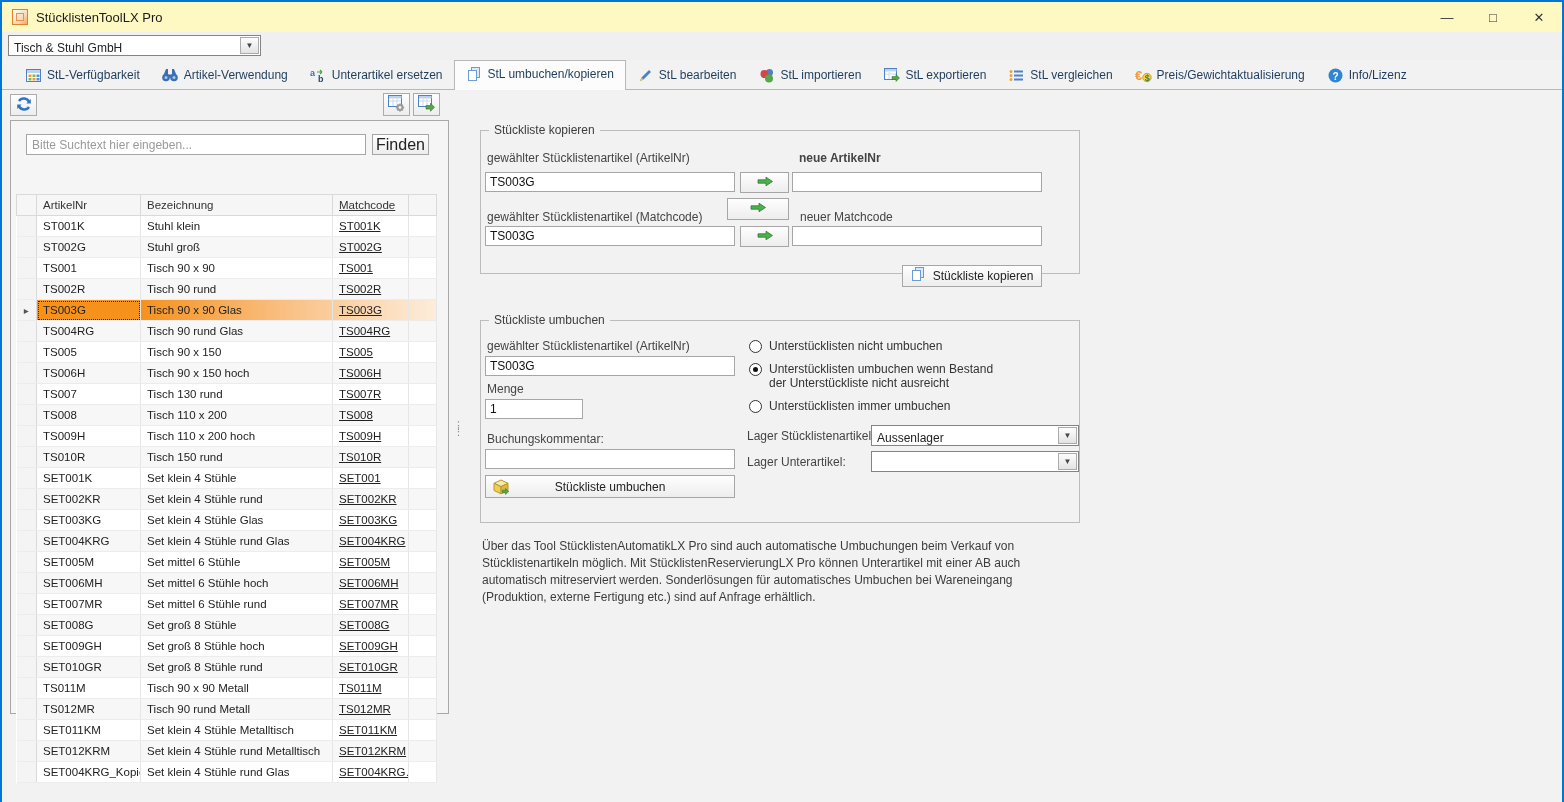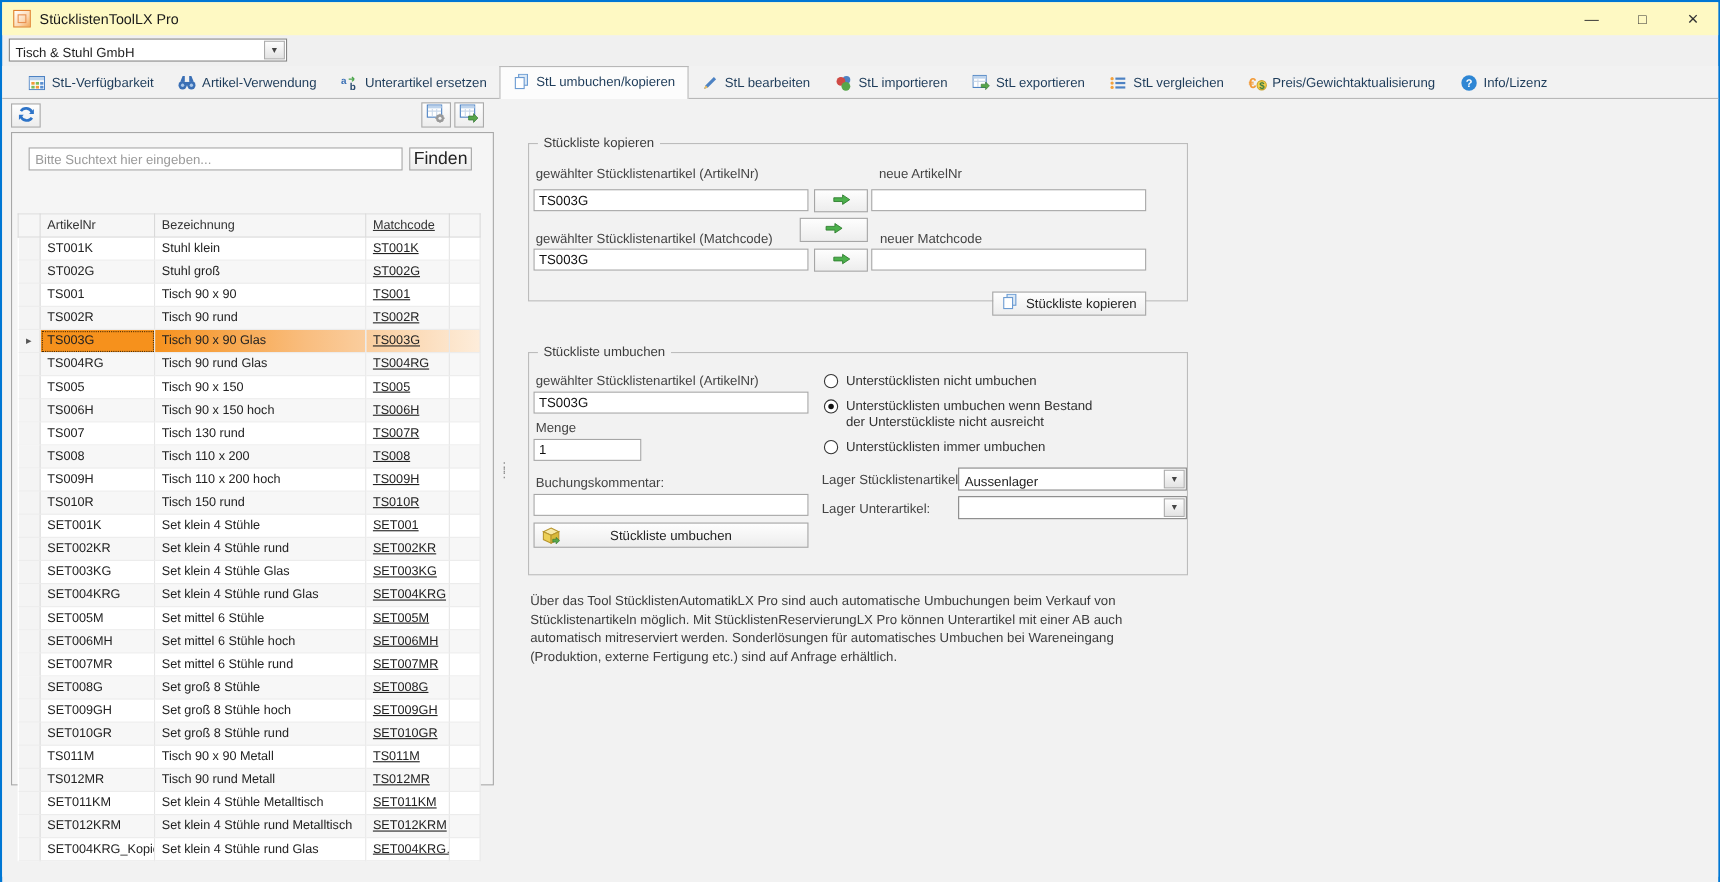--- a/index.html
+++ b/index.html
@@ -469,21 +469,21 @@
 
       <div class="groupbox gb-copy">
         <span class="gb-title">Stückliste kopieren</span>
         <span class="flabel" style="left:6px; top:20px;">gewählter Stücklistenartikel (ArtikelNr)</span>
         <input class="tinput" style="left: 4px; top: 41px; width: 250px;" value="TS003G">
         <div class="arrow-btn" style="left:259px; top:41px; width:49px; height:21px;">
             <span><svg width="18" height="11">
                 <path d="M2 3.8 h8 V1.2 l6.5 4.3 -6.5 4.3 V7.2 H2 Z" fill="#4cb04c" stroke="#2d7d2d" stroke-width="0.8"></path>
               </svg></span>
           </div>
-        <span class="flabel" style="left:318px; top:20px;">neue ArtikelNr</span>
+        <span class="flabel" style="left:318px; top:20px;font-weight:bold;">neue ArtikelNr</span>
         <input class="tinput" style="left: 311px; top: 41px; width: 250px;" value="">
 
         <div class="arrow-btn" style="left:246px; top:67px; width:62px; height:22px;">
             <span><svg width="18" height="11">
                 <path d="M2 3.8 h8 V1.2 l6.5 4.3 -6.5 4.3 V7.2 H2 Z" fill="#4cb04c" stroke="#2d7d2d" stroke-width="0.8"></path>
               </svg></span>
           </div>
 
         <span class="flabel" style="left:6px; top:79px;">gewählter Stücklistenartikel (Matchcode)</span>
         <input class="tinput" style="left: 4px; top: 95px; width: 250px;" value="TS003G">

